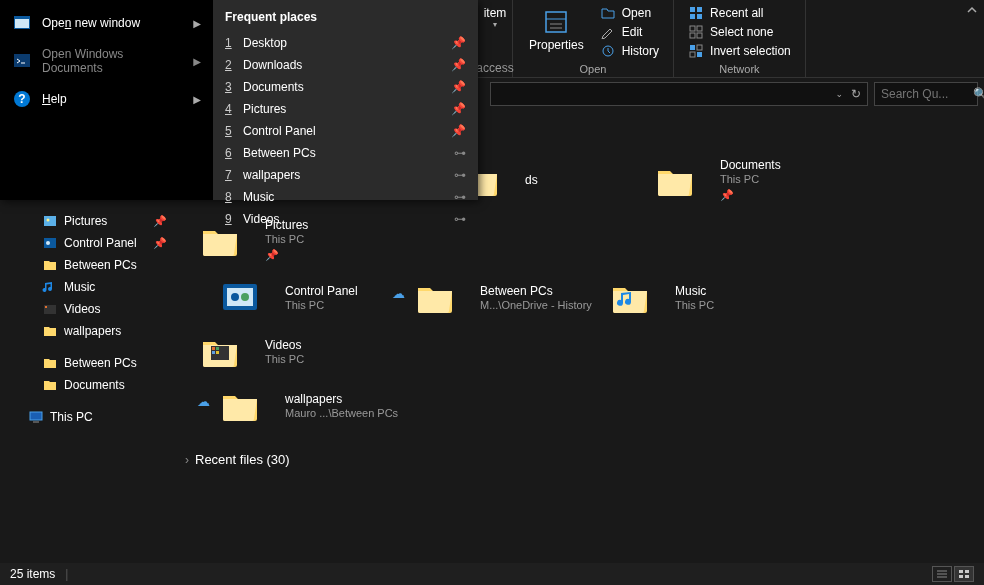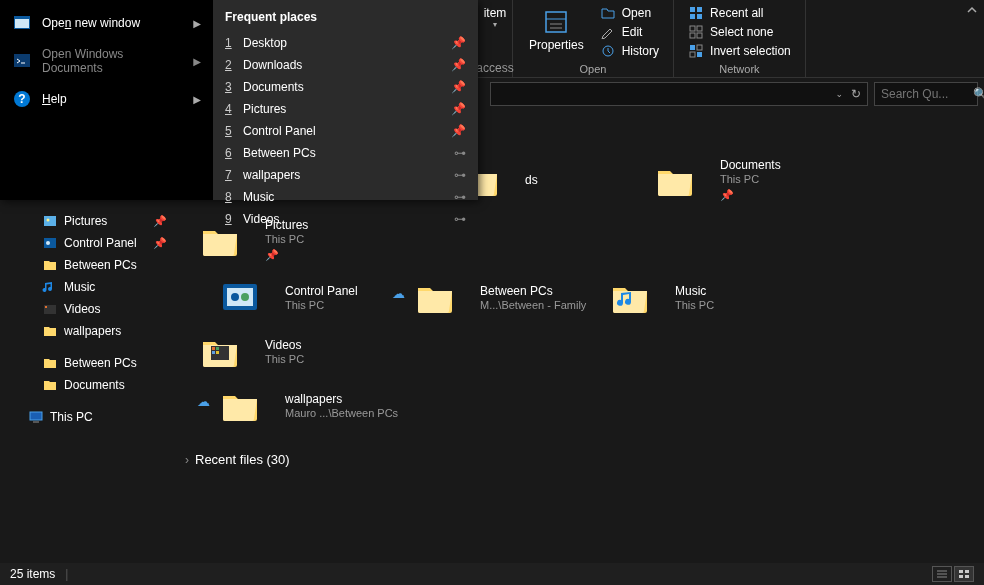--- a/index.html
+++ b/index.html
@@ -297,21 +297,21 @@
         </div>
       </div>
       <div class="folder-item">
         <span class="cloud-badge">☁</span>
         <div class="folder-icon"><svg class="folder-svg">
             <path d="M4 10h12l3 3h19v20a2 2 0 01-2 2H6a2 2 0 01-2-2z" fill="#ffd86b"></path>
             <path d="M4 13h34l-3 20a2 2 0 01-2 2H6a2 2 0 01-2-2z" fill="#ffe9a8"></path>
           </svg></div>
         <div class="folder-text">
           <div class="folder-name">Between PCs</div>
-          <div class="folder-sub">M...\Between - Family</div>
+          <div class="folder-sub">M...\OneDrive - History</div>
         </div>
       </div>
       <div class="folder-item">
         <div class="folder-icon"><svg class="folder-svg">
             <path d="M4 10h12l3 3h19v20a2 2 0 01-2 2H6a2 2 0 01-2-2z" fill="#ffd86b"></path>
             <path d="M4 13h34l-3 20a2 2 0 01-2 2H6a2 2 0 01-2-2z" fill="#ffe9a8"></path>
             <path d="M22 14v10a3 3 0 11-2-3V16l-6 1v8a3 3 0 11-2-3v-7z" fill="#1e88e5"></path>
           </svg></div>
         <div class="folder-text">
           <div class="folder-name">Music</div>

